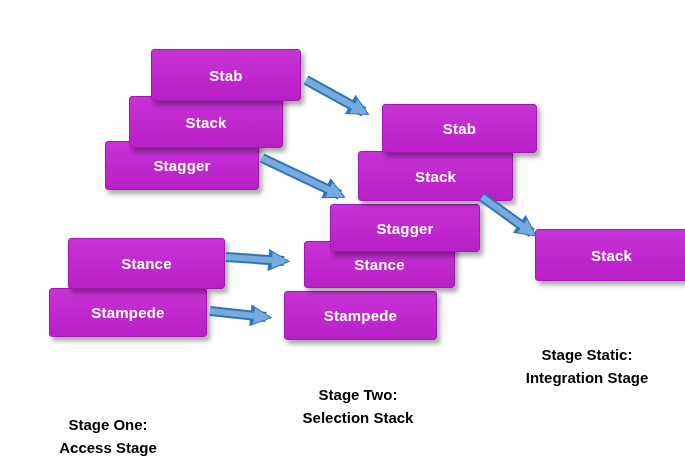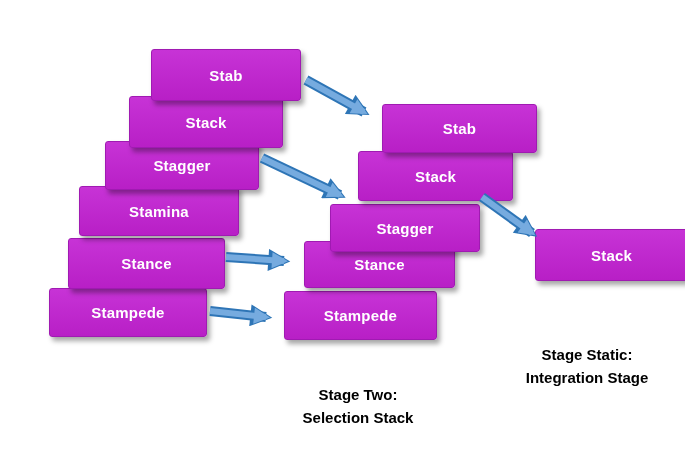--- a/index.html
+++ b/index.html
@@ -25,21 +25,20 @@
   svg.arrows{position:absolute;left:0;top:0;z-index:20;pointer-events:none;}
 </style>
 </head>
 <body>
 
 <div class="canvas">
 
   <div class="node" style="left:137px;top:49px;width:148px;height:50px;z-index:7;">Stab</div>
   <div class="node" style="left:115px;top:96px;width:152px;height:50px;z-index:6;">Stack</div>
   <div class="node" style="left:91px;top:141px;width:152px;height:47px;z-index:5;">Stagger</div>
-  <div class="node" style="left:65px;top:186px;width:158px;height:48px;z-index:4;">Stamina</div>
   <div class="node" style="left:54px;top:238px;width:155px;height:49px;z-index:3;">Stance</div>
   <div class="node" style="left:35px;top:288px;width:156px;height:47px;z-index:2;">Stampede</div>
 
   <div class="node" style="left:368px;top:104px;width:153px;height:47px;z-index:7;">Stab</div>
   <div class="node" style="left:344px;top:151px;width:153px;height:48px;z-index:6;">Stack</div>
   <div class="node" style="left:316px;top:204px;width:148px;height:46px;z-index:5;">Stagger</div>
   <div class="node" style="left:290px;top:241px;width:149px;height:45px;z-index:4;">Stance</div>
   <div class="node" style="left:270px;top:291px;width:151px;height:47px;z-index:3;">Stampede</div>
 
   <div class="node" style="left:521px;top:229px;width:151px;height:50px;z-index:2;">Stack</div>
@@ -73,20 +72,24 @@
       <line x1="196" y1="311" x2="252" y2="317" stroke="#2e75b6" stroke-width="10" marker-end="url(#ah-dark)"></line>
       <line x1="196" y1="311" x2="252" y2="317" stroke="#76abdf" stroke-width="6" marker-end="url(#ah-light)"></line>
     </g>
 
     <g>
       <line x1="468" y1="197" x2="518" y2="233" stroke="#2e75b6" stroke-width="10" marker-end="url(#ah-dark)"></line>
       <line x1="468" y1="197" x2="518" y2="233" stroke="#76abdf" stroke-width="6" marker-end="url(#ah-light)"></line>
     </g>
   </svg>
 
+  <div class="stage-label" style="left:19px;top:414px;width:150px;">
+    <div>Stage One:</div>
+    <div>Access Stage</div>
+  </div>
   <div class="stage-label" style="left:264px;top:384px;width:160px;">
     <div>Stage Two:</div>
     <div>Selection Stack</div>
   </div>
   <div class="stage-label" style="left:492px;top:344px;width:162px;">
     <div>Stage Static:</div>
     <div>Integration Stage</div>
   </div>
 
 </div>

